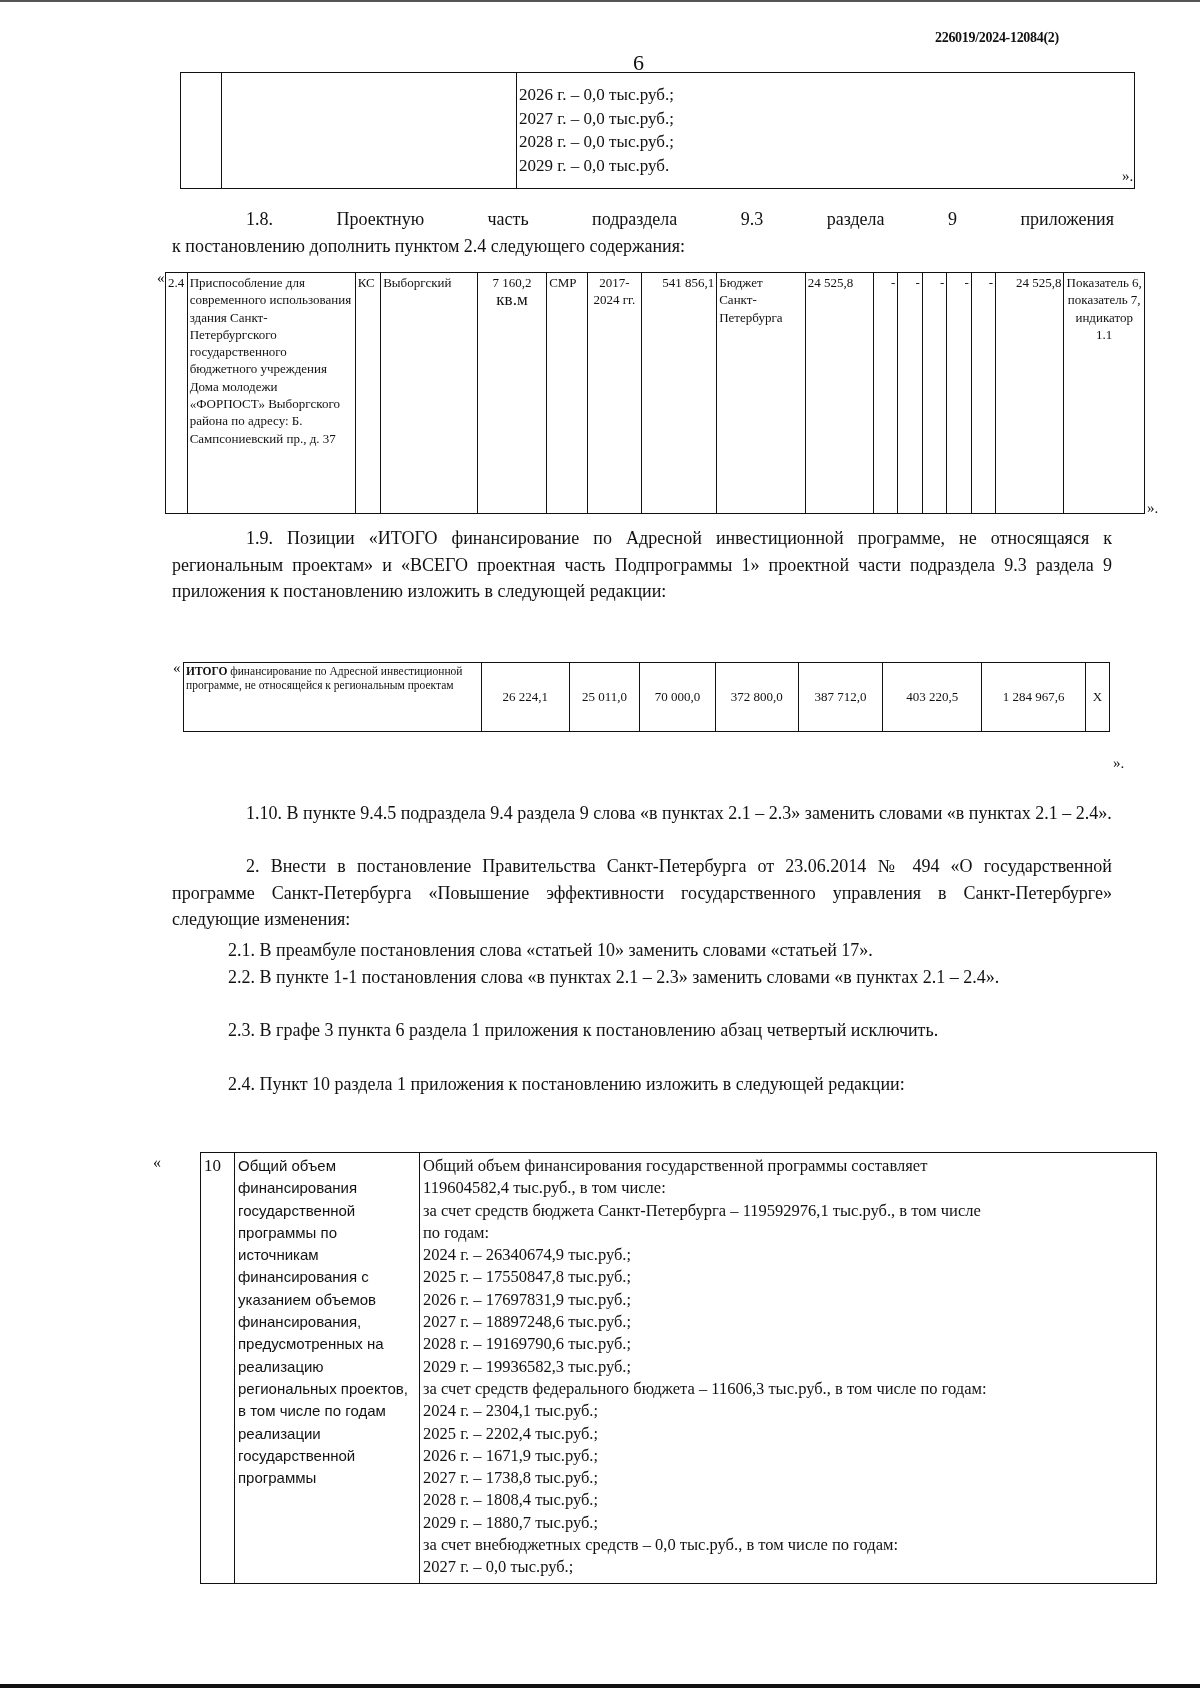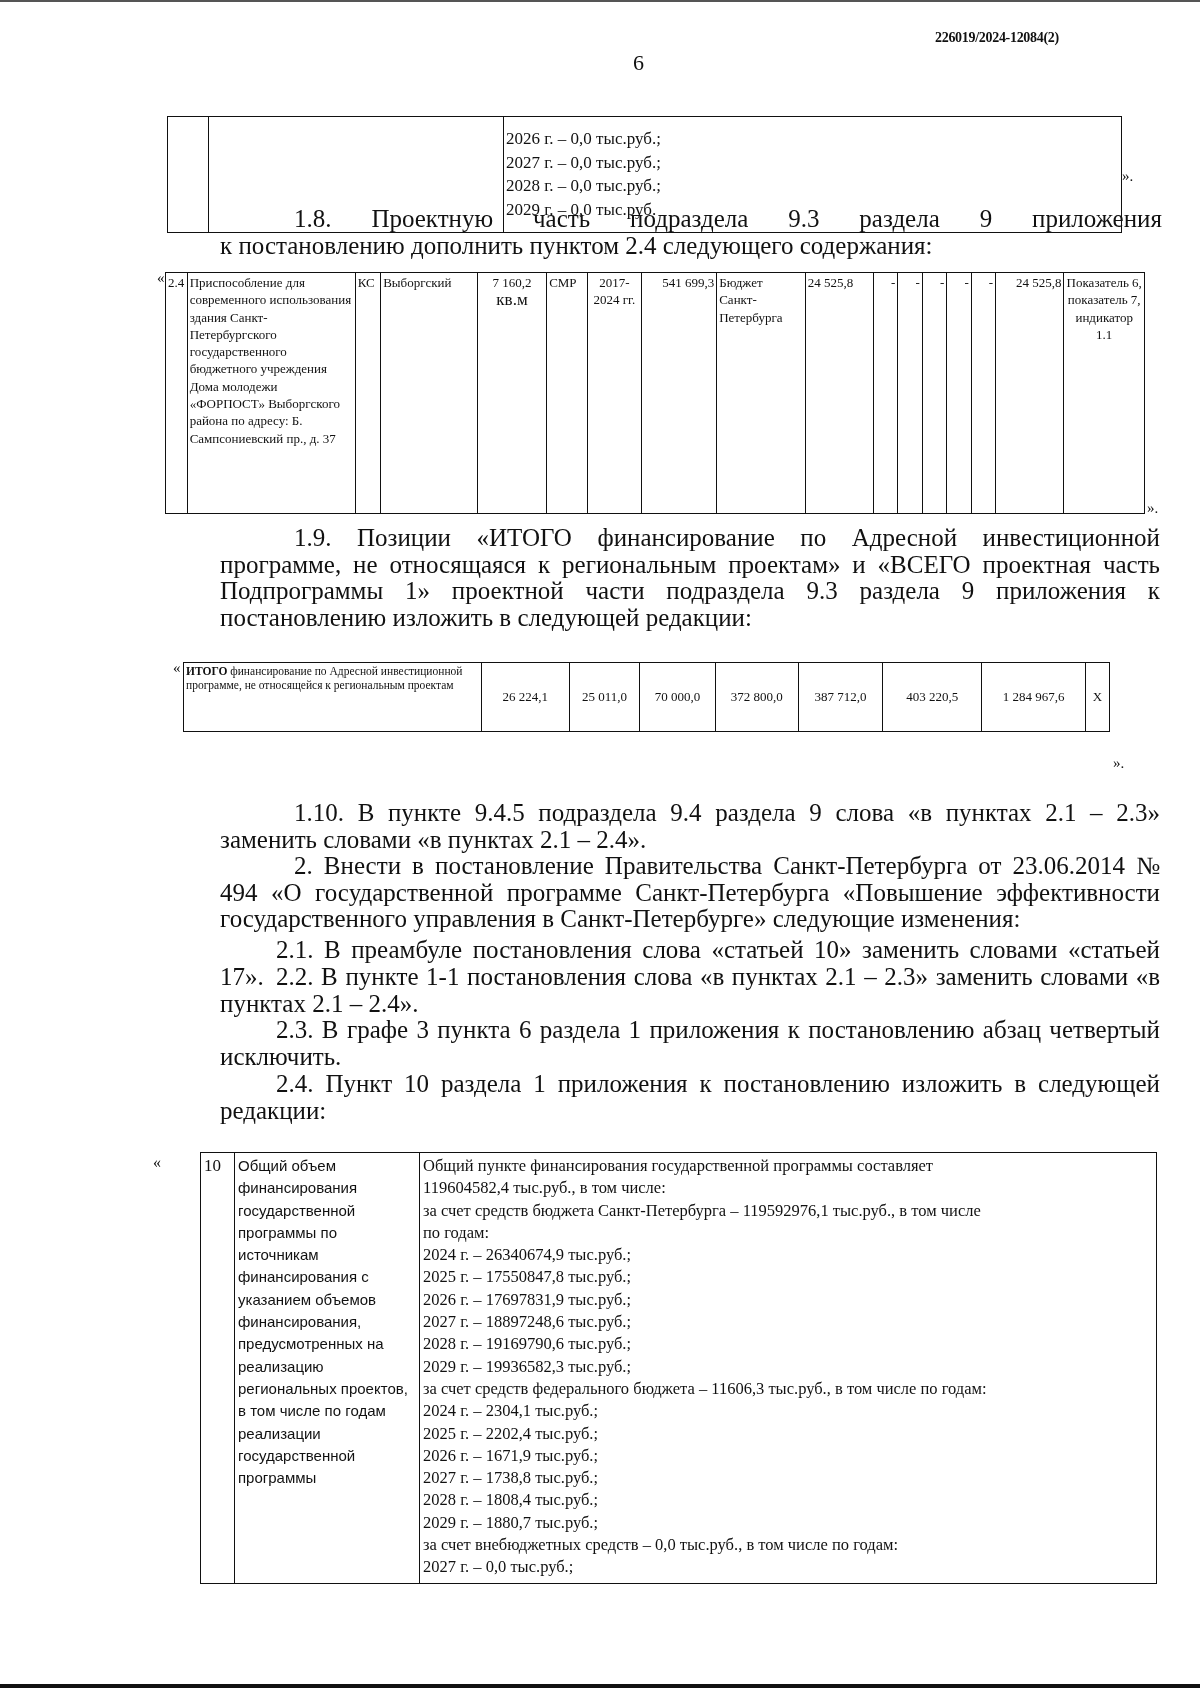--- a/index.html
+++ b/index.html
@@ -7,25 +7,25 @@
          font-family: "Liberation Serif", "DejaVu Serif", serif; color: #111; }
   .topline { position: absolute; left: 0; top: 0; width: 1200px; height: 2px; background: #555; }
   .bottomline { position: absolute; left: 0; top: 1684px; width: 1200px; height: 4px; background: #111; }
   .doc-id { position: absolute; left: 935px; top: 30px; font-size: 14px; font-weight: bold; letter-spacing: -0.3px; }
   .page-num { position: absolute; left: 633px; top: 50px; font-size: 22px; }
 
   table { border-collapse: collapse; position: absolute; }
   td { border: 1.5px solid #111; vertical-align: top; padding: 0 2px; }
 
   
-  .t-top { left: 167px; top: 72px; width: 955px; height: 117px; margin-top: 44px; }
+  .t-top { left: 180px; top: 72px; width: 955px; height: 117px; }
   .t-top td { font-size: 17px; line-height: 23.5px; padding-top: 10px; }
   .quote-end { position: absolute; font-size: 15px; }
 
-  .para { position: absolute; left: 172px; width: 940px; font-size: 25px; line-height: 26.5px; text-align: justify; margin-left: 48px; }
+  .para { position: absolute; left: 172px; width: 940px; font-size: 18px; line-height: 26.5px; text-align: justify; }
   .para .ind { display: inline-block; width: 74px; }
 
   
   .t24 { left: 165px; top: 272px; width: 980px; padding-left: 36px; }
   .t24 td { font-size: 13px; line-height: 17.3px; padding: 1px 2px; height: 238px; }
   .t24 .c { text-align: center; }
   .t24 .r { text-align: right; }
   .oq { position: absolute; font-size: 15px; }
 
   
@@ -87,21 +87,21 @@
     <td style="width:14px">2.4</td>
     <td style="width:160px">Приспособление для современного использования здания Санкт-Петербургского государственного бюджетного учреждения Дома молодежи «ФОРПОСТ» Выборгского района по адресу: Б. Сампсониевский пр., д. 37</td>
     <td style="width:20px">КС</td>
     <td style="width:90px">Выборгский</td>
     <td style="width:63px" class="c">
       <div>7 160,2</div>
       <div style="font-size:17px">кв.м</div>
     </td>
     <td style="width:35px">СМР</td>
     <td style="width:48px" class="c">2017-2024 гг.</td>
-    <td style="width:69px" class="r">541 699,3</td>
+    <td style="width:69px" class="r">541 856,1</td>
     <td style="width:82px">Бюджет Санкт-Петербурга</td>
     <td style="width:62px">24 525,8</td>
     <td style="width:19px" class="r">-</td>
     <td style="width:19px" class="r">-</td>
     <td style="width:19px" class="r">-</td>
     <td style="width:19px" class="r">-</td>
     <td style="width:19px" class="r">-</td>
     <td style="width:62px" class="r">24 525,8</td>
     <td style="width:74px" class="c">Показатель 6, показатель 7, индикатор 1.1</td>
   </tr>
@@ -155,21 +155,21 @@
   <span style="display:inline-block;width:56px"></span><span>2.4. Пункт 10 раздела 1 приложения к постановлению изложить в следующей редакции:</span>
 </div>
 
 <div class="oq" style="left:153px; top:1154px; font-size:16px;">«</div>
 <table class="t10">
   <tbody>
       <tr style="height:428px">
     <td class="num" style="width:27px">10</td>
     <td class="mid" style="width:178px">Общий объем финансирования государственной программы по источникам финансирования с указанием объемов финансирования, предусмотренных на реализацию региональных проектов, в том числе по годам реализации государственной программы</td>
     <td class="right-col">
-      <div>Общий пункте финансирования государственной программы составляет</div>
+      <div>Общий объем финансирования государственной программы составляет</div>
       <div>119604582,4 тыс.руб., в том числе:</div>
       <div>за счет средств бюджета Санкт-Петербурга – 119592976,1 тыс.руб., в том числе</div>
       <div>по годам:</div>
       <div>2024 г. – 26340674,9 тыс.руб.;</div>
       <div>2025 г. – 17550847,8 тыс.руб.;</div>
       <div>2026 г. – 17697831,9 тыс.руб.;</div>
       <div>2027 г. – 18897248,6 тыс.руб.;</div>
       <div>2028 г. – 19169790,6 тыс.руб.;</div>
       <div>2029 г. – 19936582,3 тыс.руб.;</div>
       <div>за счет средств федерального бюджета – 11606,3 тыс.руб., в том числе по годам:</div>

